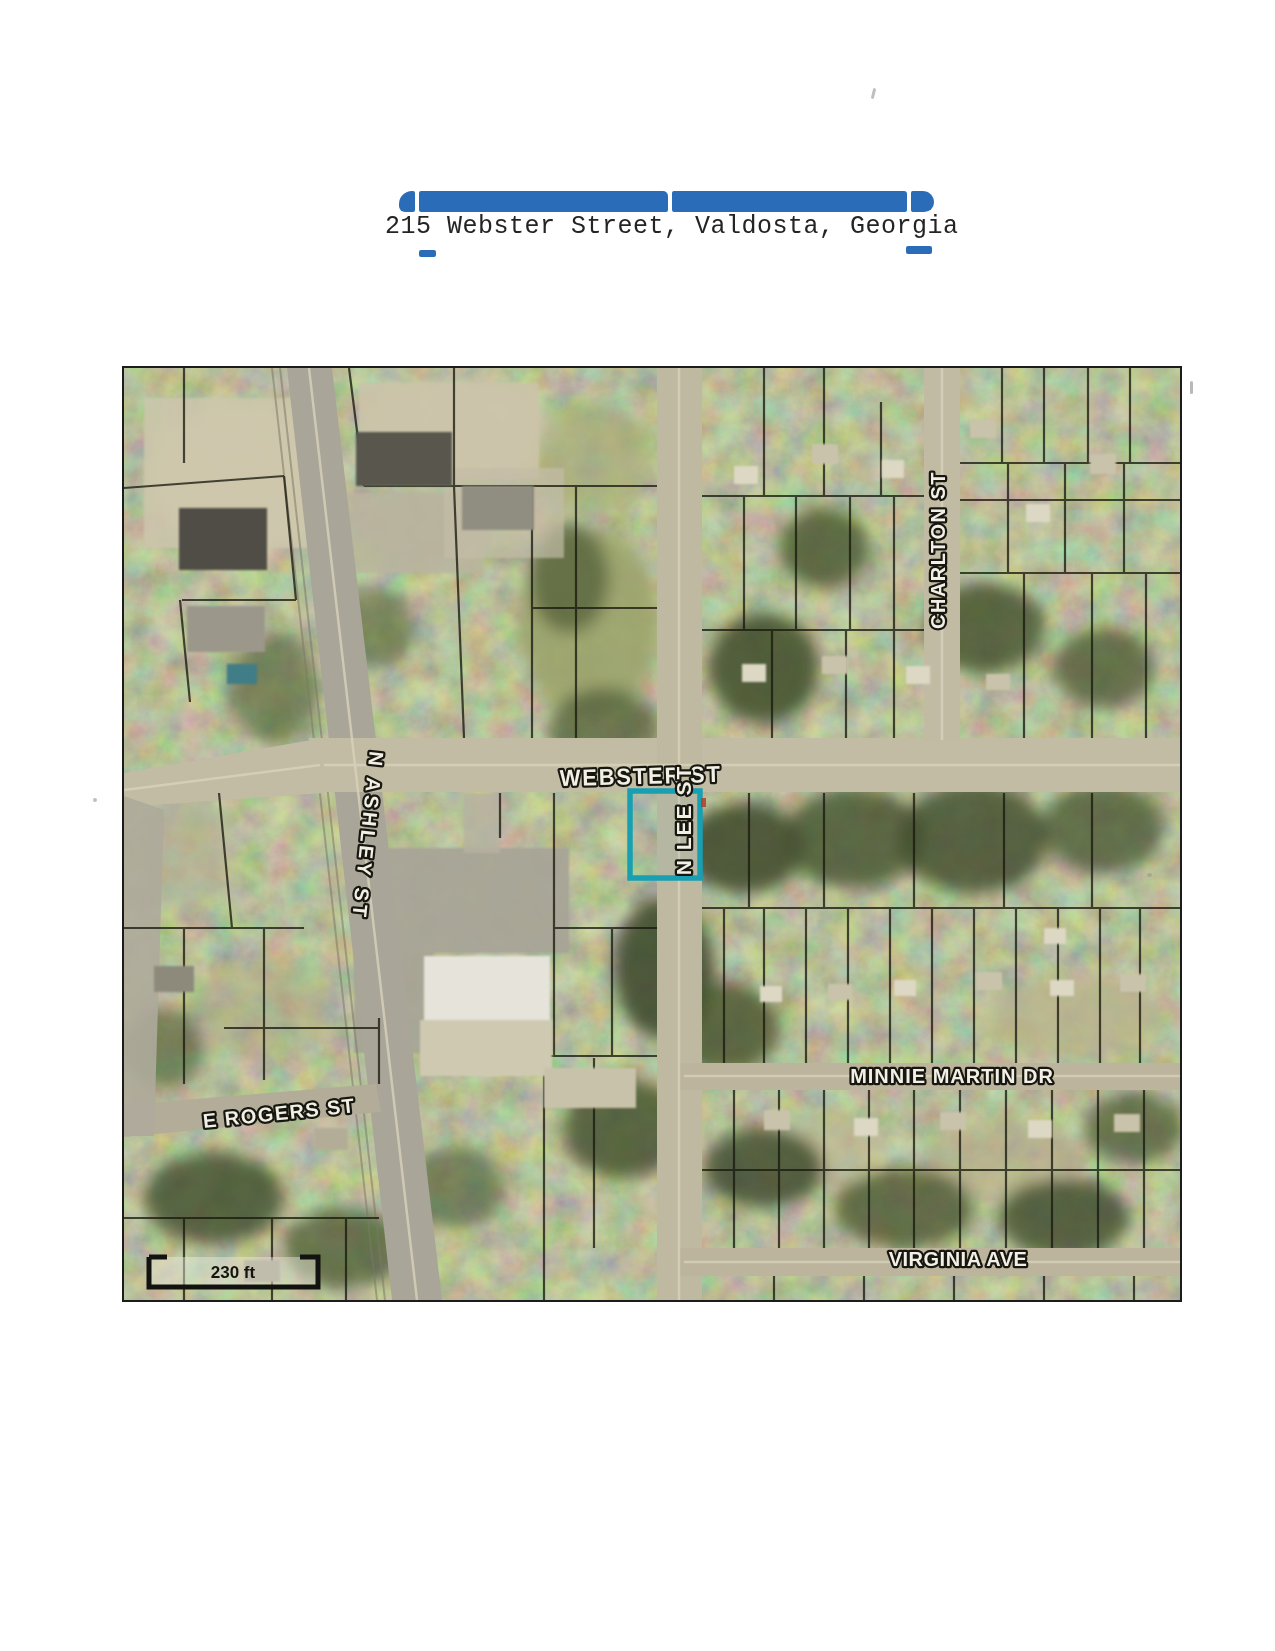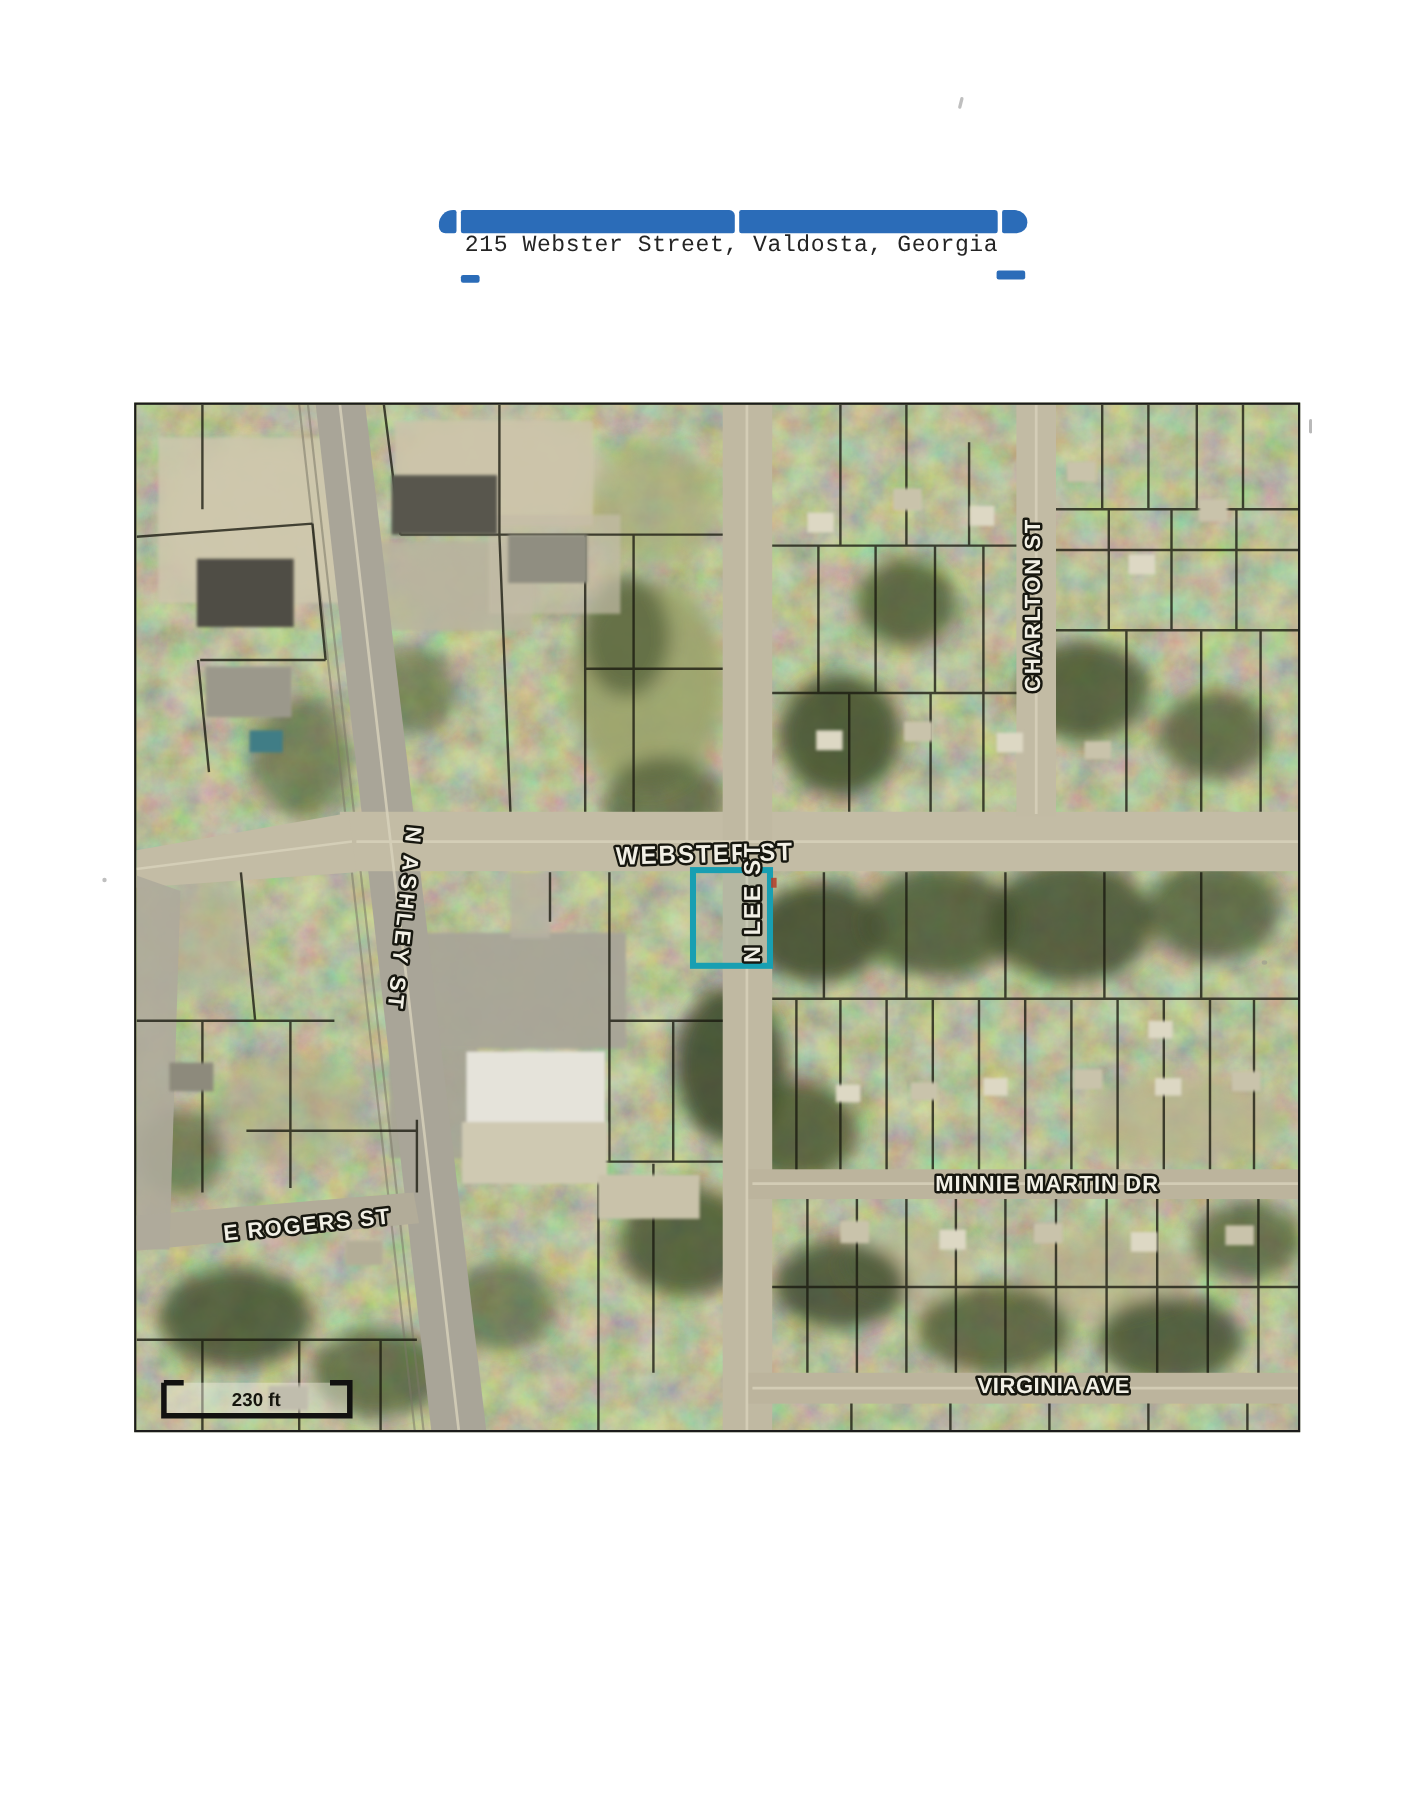--- a/index.html
+++ b/index.html
@@ -9,21 +9,21 @@
   
   .rule{position:absolute;background:#2b6cb8;}
   .rule-nub-left{left:399px;top:191px;width:16px;height:21px;border-radius:13px 2px 2px 6px;}
   .rule-bar-1{left:419px;top:191px;width:249px;height:21px;border-radius:2px 5px 2px 2px;}
   .rule-bar-2{left:672px;top:191px;width:235px;height:21px;border-radius:2px 3px 2px 2px;}
   .rule-cap-right{left:911px;top:191px;width:23px;height:21px;border-radius:2px 13px 11px 2px;}
   .rule-dash-left{left:419px;top:250px;width:17px;height:7px;border-radius:2px;}
   .rule-dash-right{left:906px;top:246px;width:26px;height:8px;border-radius:2px;}
   .page-title{position:absolute;left:385px;top:212px;width:560px;text-align:center;
               font-family:"Liberation Mono","DejaVu Sans Mono",monospace;
-              font-size:21px;letter-spacing:.5px;color:#242424;white-space:nowrap;}
+              font-size:25px;letter-spacing:.5px;color:#242424;white-space:nowrap;}
 
   
   .map-frame{position:absolute;left:122px;top:366px;width:1056px;height:932px;
              border:2px solid #1c1c1c;box-sizing:content-box;background:#85905e;overflow:hidden;}
   .map-frame svg{display:block;}
 
   .lbl{font-family:"Liberation Sans",sans-serif;font-weight:700;
        fill:#f2f0e6;stroke:#17170f;stroke-width:4.5px;paint-order:stroke;
        stroke-linejoin:round;}
   .scale-text{font-family:"Liberation Sans",sans-serif;font-weight:600;font-size:17px;

